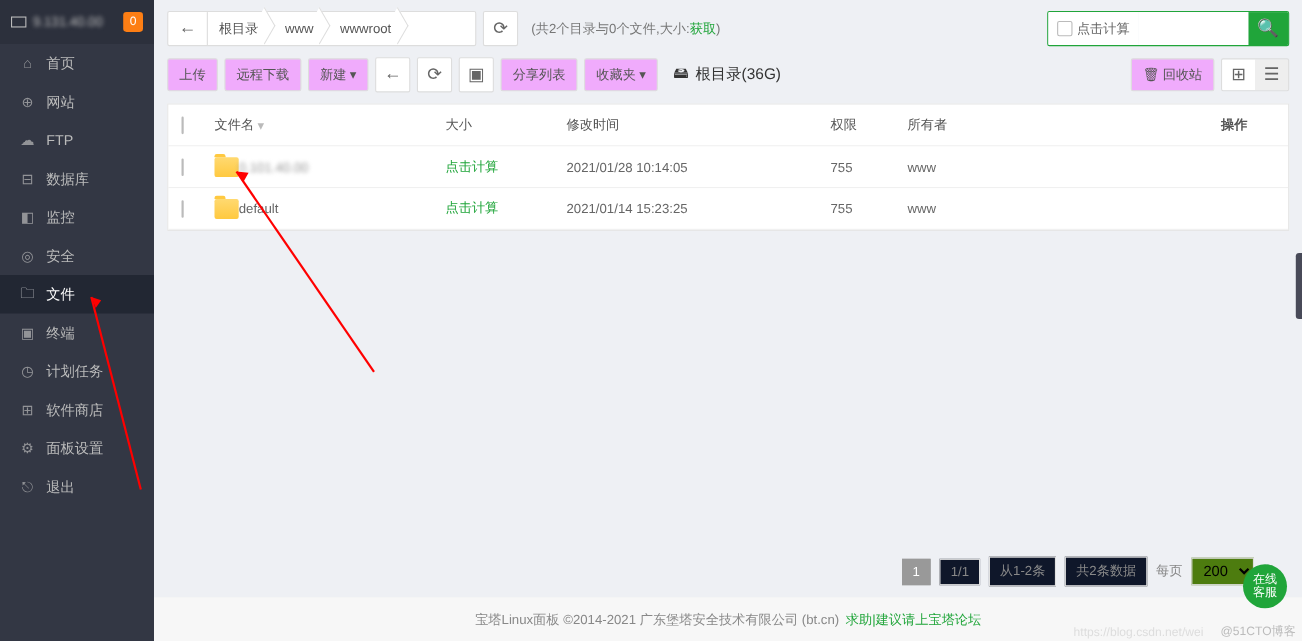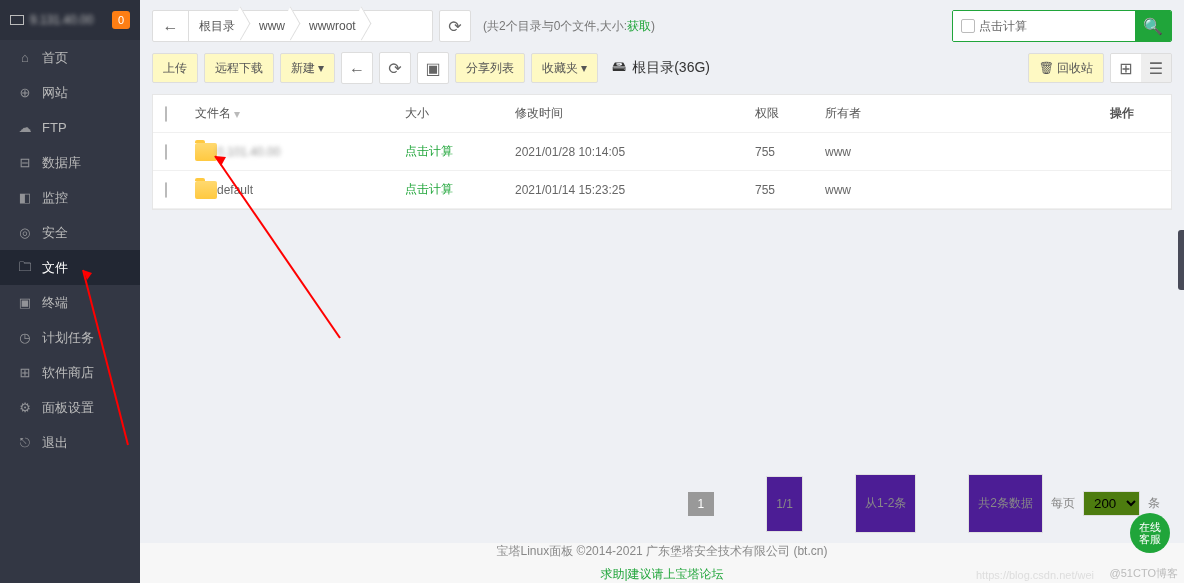--- a/index.html
+++ b/index.html
@@ -22,21 +22,21 @@
     .crumb::after { content: ""; position: absolute; right: -1px; top: 3px; width: 18px; height: 18px; border: 1px solid #ddd; border-left: none; border-bottom: none; transform: rotate(45deg) skew(15deg,15deg); background: #fff; z-index: 1; }
     .crumb span { z-index: 2; }
     .btn-icon { width: 32px; height: 32px; background: #fff; border: 1px solid #ddd; border-radius: 2px; display: flex; align-items: center; justify-content: center; cursor: pointer; color: #666; }
     .info-text { font-size: 12px; color: #777; padding: 0 6px; }
     .info-text .link { color: #20a53a; cursor: pointer; }
     .search-box { display: flex; border: 1px solid #20a53a; height: 32px; border-radius: 2px; overflow: hidden; }
     .search-opt { display: flex; align-items: center; padding: 0 8px; font-size: 12px; color: #666; background: #fff; gap: 4px; }
     .search-input { border: none; width: 100px; padding: 0 6px; font-size: 12px; }
     .search-btn { width: 36px; background: #20a53a; color: #fff; display: flex; align-items: center; justify-content: center; cursor: pointer; }
     
-    .btn { height: 30px; padding: 0 10px; background: #fef9c3; border: 1px solid #ddd; border-radius: 2px; font-size: 12px; color: #555; cursor: pointer; display: flex; align-items: center; gap: 3px; }
+    .btn { height: 30px; padding: 0 10px; background: #f0abfc; border: 1px solid #ddd; border-radius: 2px; font-size: 12px; color: #555; cursor: pointer; display: flex; align-items: center; gap: 3px; }
     .spacer { flex: 1; }
     .root-label { font-size: 14px; color: #333; font-weight: 500; display: flex; align-items: center; gap: 6px; margin-left: 8px; }
     .view-toggle { display: flex; border: 1px solid #ddd; border-radius: 2px; overflow: hidden; height: 30px; }
     .view-toggle span { width: 30px; display: flex; align-items: center; justify-content: center; background: #fff; cursor: pointer; color: #666; }
     .view-toggle span.active { background: #eee; }
     
     .file-table { background: #fff; border: 1px solid #e6e6e6; }
     .table-head, .table-row { display: flex; align-items: center; padding: 0 12px; height: 38px; border-bottom: 1px solid #f0f0f0; font-size: 12px; color: #666; }
     .table-head { color: #555; }
     .col-chk { width: 30px; }
@@ -48,24 +48,24 @@
     .col-op { flex: 1; text-align: center; font-weight: bold; }
     .folder-icon { width: 22px; height: 18px; background: linear-gradient(#ffd970, #ffc940); border-radius: 2px; position: relative; }
     .folder-icon::before { content: ""; position: absolute; top: -3px; left: 0; width: 10px; height: 3px; background: #ffc940; border-radius: 2px 2px 0 0; }
     .size-link { color: #20a53a; cursor: pointer; }
     .blur-text { filter: blur(2px); color: #999; }
     .chk { width: 14px; height: 14px; border: 1px solid #bbb; border-radius: 2px; cursor: pointer; }
     .sort-icon { opacity: 0.4; margin-left: 3px; }
     
     .pagination { position: absolute; bottom: 50px; right: 24px; display: flex; align-items: center; gap: 8px; font-size: 12px; color: #888; }
     .page-cur { background: #999; color: #fff; padding: 4px 9px; border: 1px solid #999; }
-    .page-info, .page-total { padding: 20px 9px; border: 1px solid #e0e0e0; background: #4c1d95; margin-left: 44px; }
+    .page-info, .page-total { padding: 4px 9px; border: 1px solid #e0e0e0; background: #0f172a; }
     .page-select { border: 1px solid #ddd; padding: 3px 6px; background: #4d7c0f; }
     
-    .footer { position: absolute; left: 140px; right: 0; bottom: 0; height: 40px; display: flex; align-items: center; justify-content: center; font-size: 12px; color: #888; gap: 6px; background: #f7f7f7; flex-direction: column; }
+    .footer { position: absolute; left: 140px; right: 0; bottom: 0; height: 40px; display: flex; align-items: center; justify-content: center; font-size: 12px; color: #888; gap: 6px; background: #f7f7f7; }
     .footer .link { color: #20a53a; cursor: pointer; }
     .watermark1 { position: absolute; bottom: 2px; right: 6px; font-size: 11px; color: #bbb; }
     .watermark2 { position: absolute; bottom: 2px; right: 90px; font-size: 11px; color: #ddd; }
     
     .float-btn { position: absolute; right: 14px; bottom: 30px; width: 40px; height: 40px; background: #20a53a; border-radius: 50%; color: #fff; display: flex; align-items: center; justify-content: center; font-size: 11px; text-align: center; line-height: 1.1; cursor: pointer; white-space: pre; }
     .right-edge { position: absolute; right: 0; top: 230px; width: 6px; height: 60px; background: #484a58; border-radius: 3px 0 0 3px; }
     svg.arrow { position: absolute; z-index: 100; }
   </style>
 </head>
 <body>

